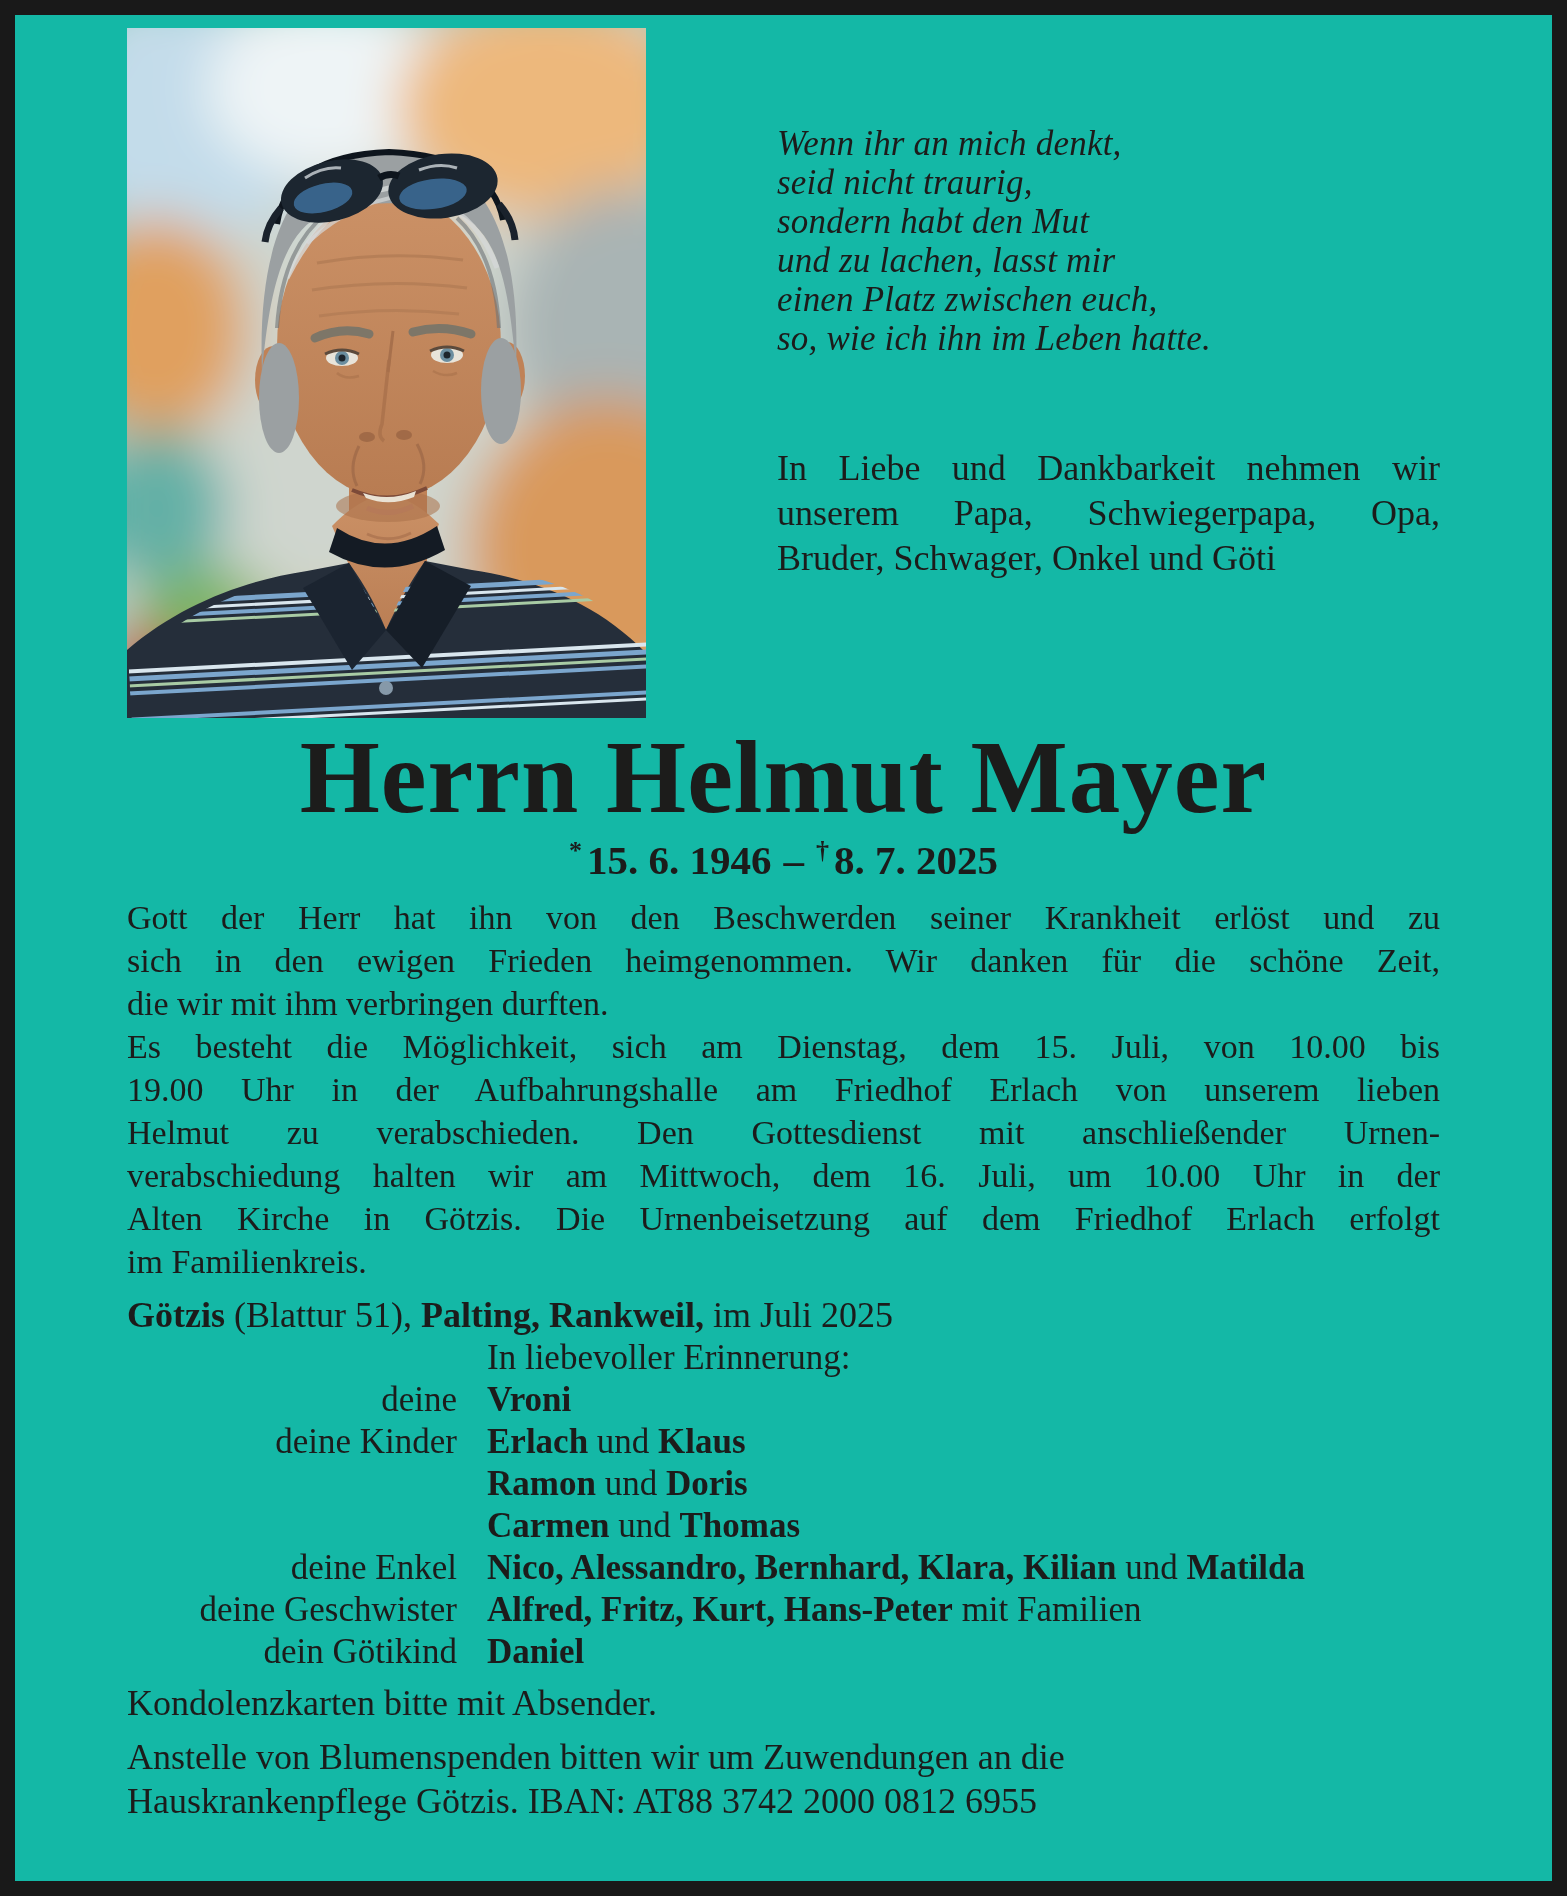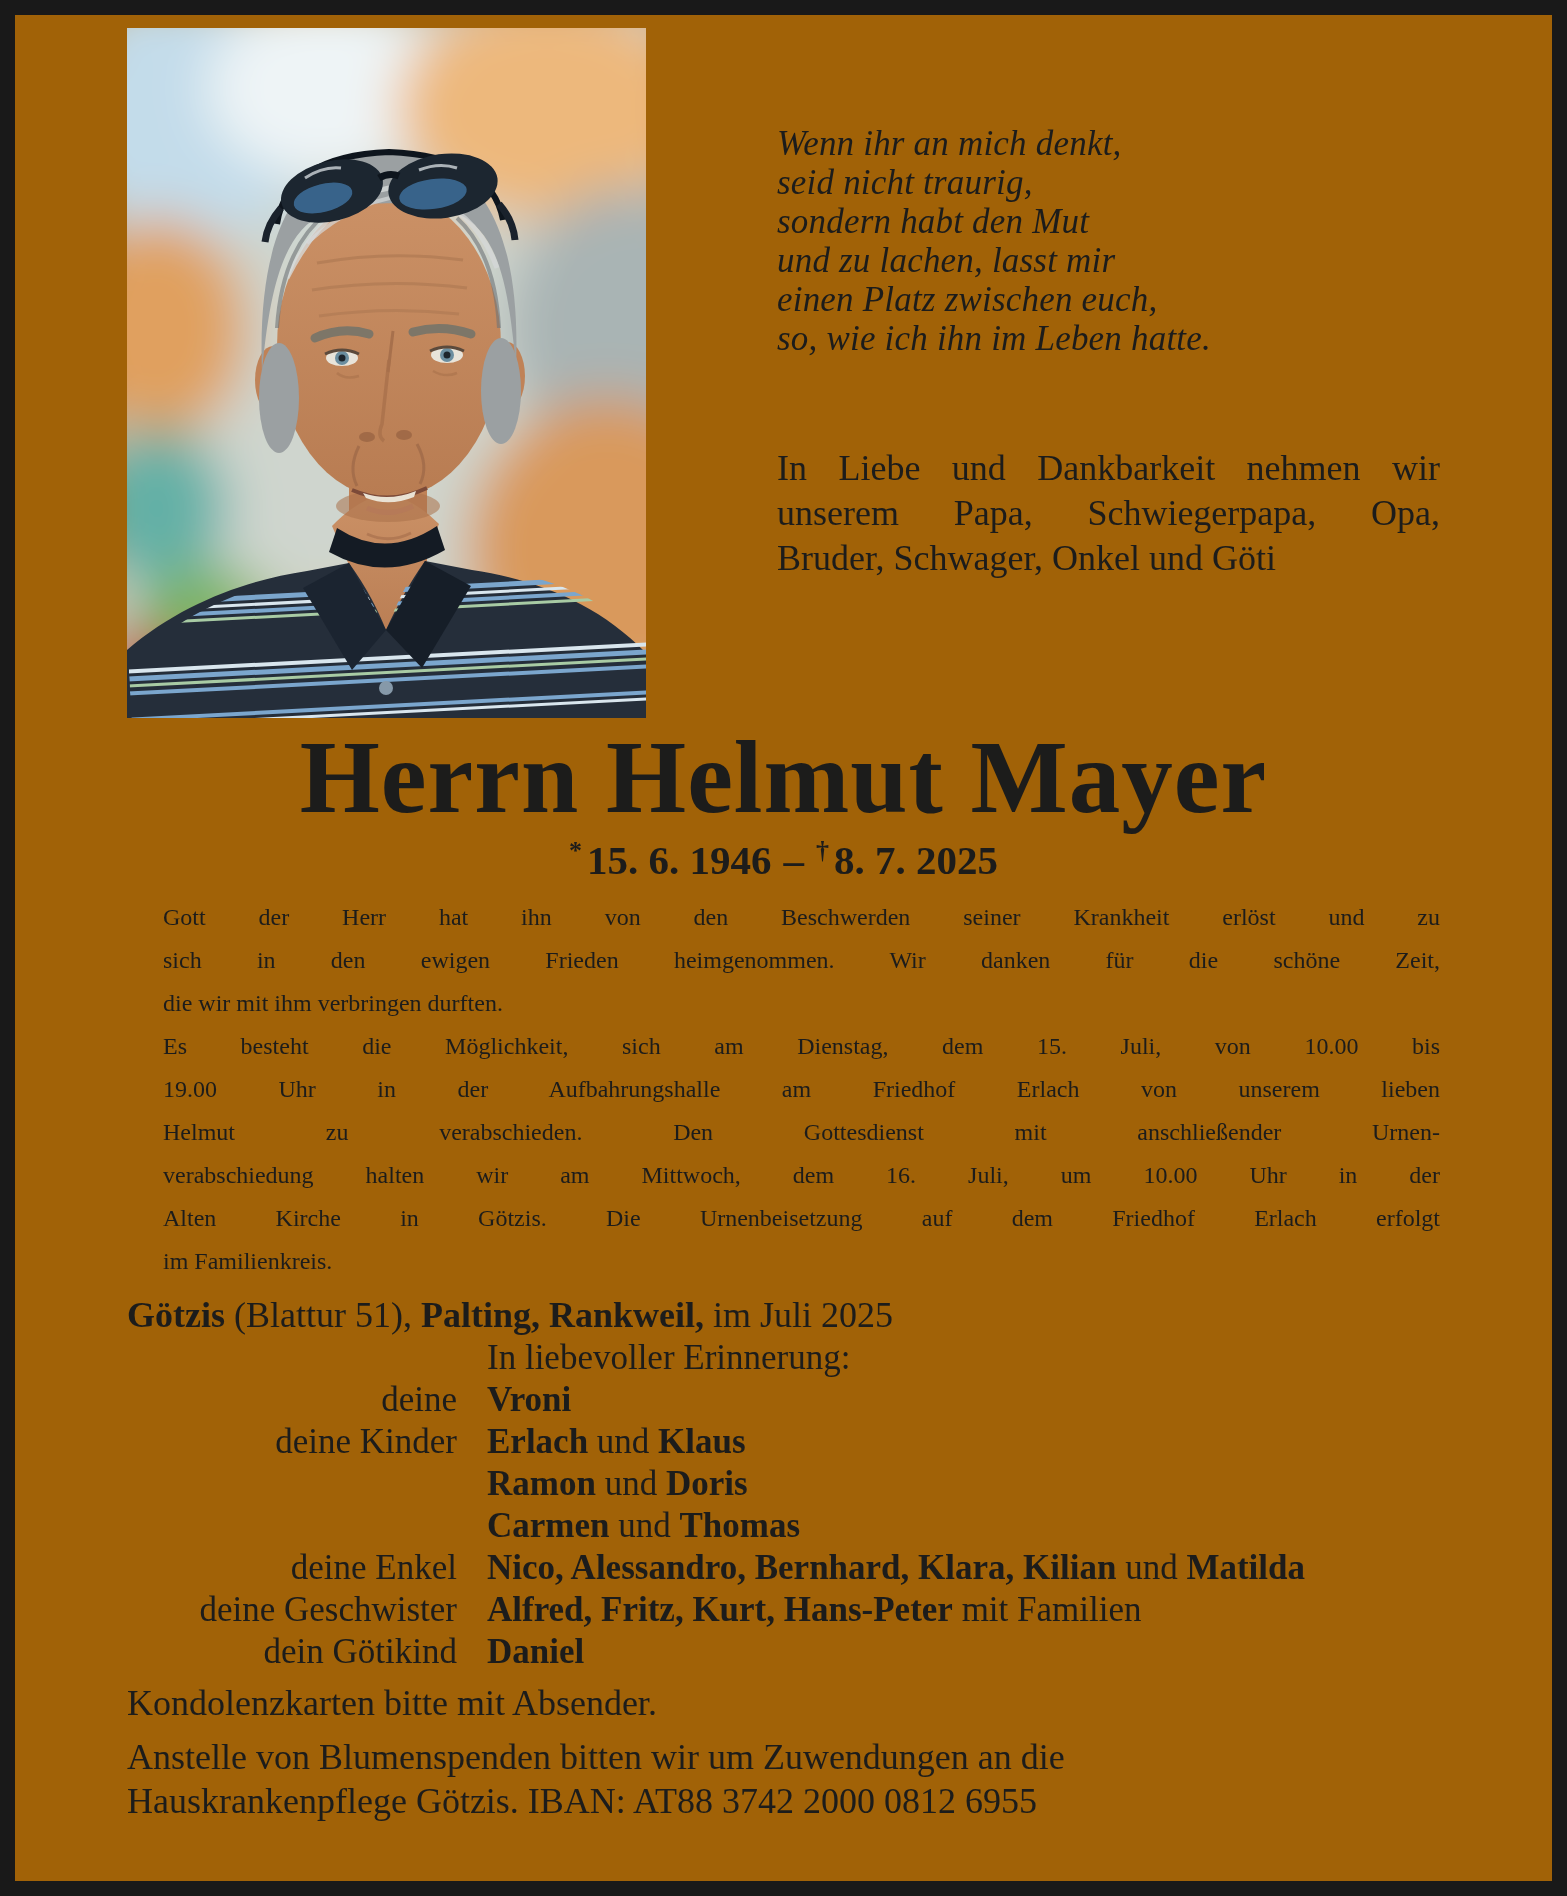--- a/index.html
+++ b/index.html
@@ -1,39 +1,39 @@
 <!DOCTYPE html>
 <html lang="de"><head>
 <meta charset="utf-8">
 <style>
   html,body{margin:0;padding:0;background:#ffffff;}
   .card{
     position:relative;
     width:1567px;height:1896px;
     box-sizing:border-box;
     border:15px solid #191919;
-    background:#a16207;
+    background:#14b8a6;
     padding:13px 112px 0 112px;
     font-family:"Liberation Serif","DejaVu Serif",serif;
     color:#1c1c1b;
     overflow:hidden;
   }
   .top{display:flex;}
   .photo{width:519px;height:690px;flex:0 0 auto;}
   .photo svg{display:block;width:100%;height:100%;}
   .rightcol{margin-left:131px;width:663px;}
   .poem{margin-top:96px;font-style:italic;font-size:35px;line-height:39px;letter-spacing:.2px;}
   .intro{margin-top:88px;font-size:36px;line-height:45px;}
   .justify .line{text-align:justify;text-align-last:justify;}
   .justify .line:last-child{text-align-last:left;}
   .title{text-align:center;font-size:103px;font-weight:700;letter-spacing:1px;white-space:nowrap;}
   .dates{text-align:center;font-weight:700;font-size:41px;}
   .dates .sym{font-size:26px;vertical-align:15px;padding-right:5px;}
   .dates .sep{padding:0 12px;}
-  .bodytext{margin-top:12px;font-size:24px;line-height:43px;margin-left:36px;}
+  .bodytext{margin-top:12px;font-size:34px;line-height:43px;}
   .place{font-size:36px;line-height:43px;margin-top:11px;}
   .b{font-weight:700;}
   .family{font-size:35px;line-height:42px;}
   .frow{display:flex;}
   .flabel{width:330px;text-align:right;flex:0 0 auto;}
   .fvalue{margin-left:30px;}
   .kondolenz{margin-top:9px;font-size:36px;line-height:43px;}
   .donation{margin-top:10px;font-size:36px;line-height:44px;}
 </style>
 </head>

